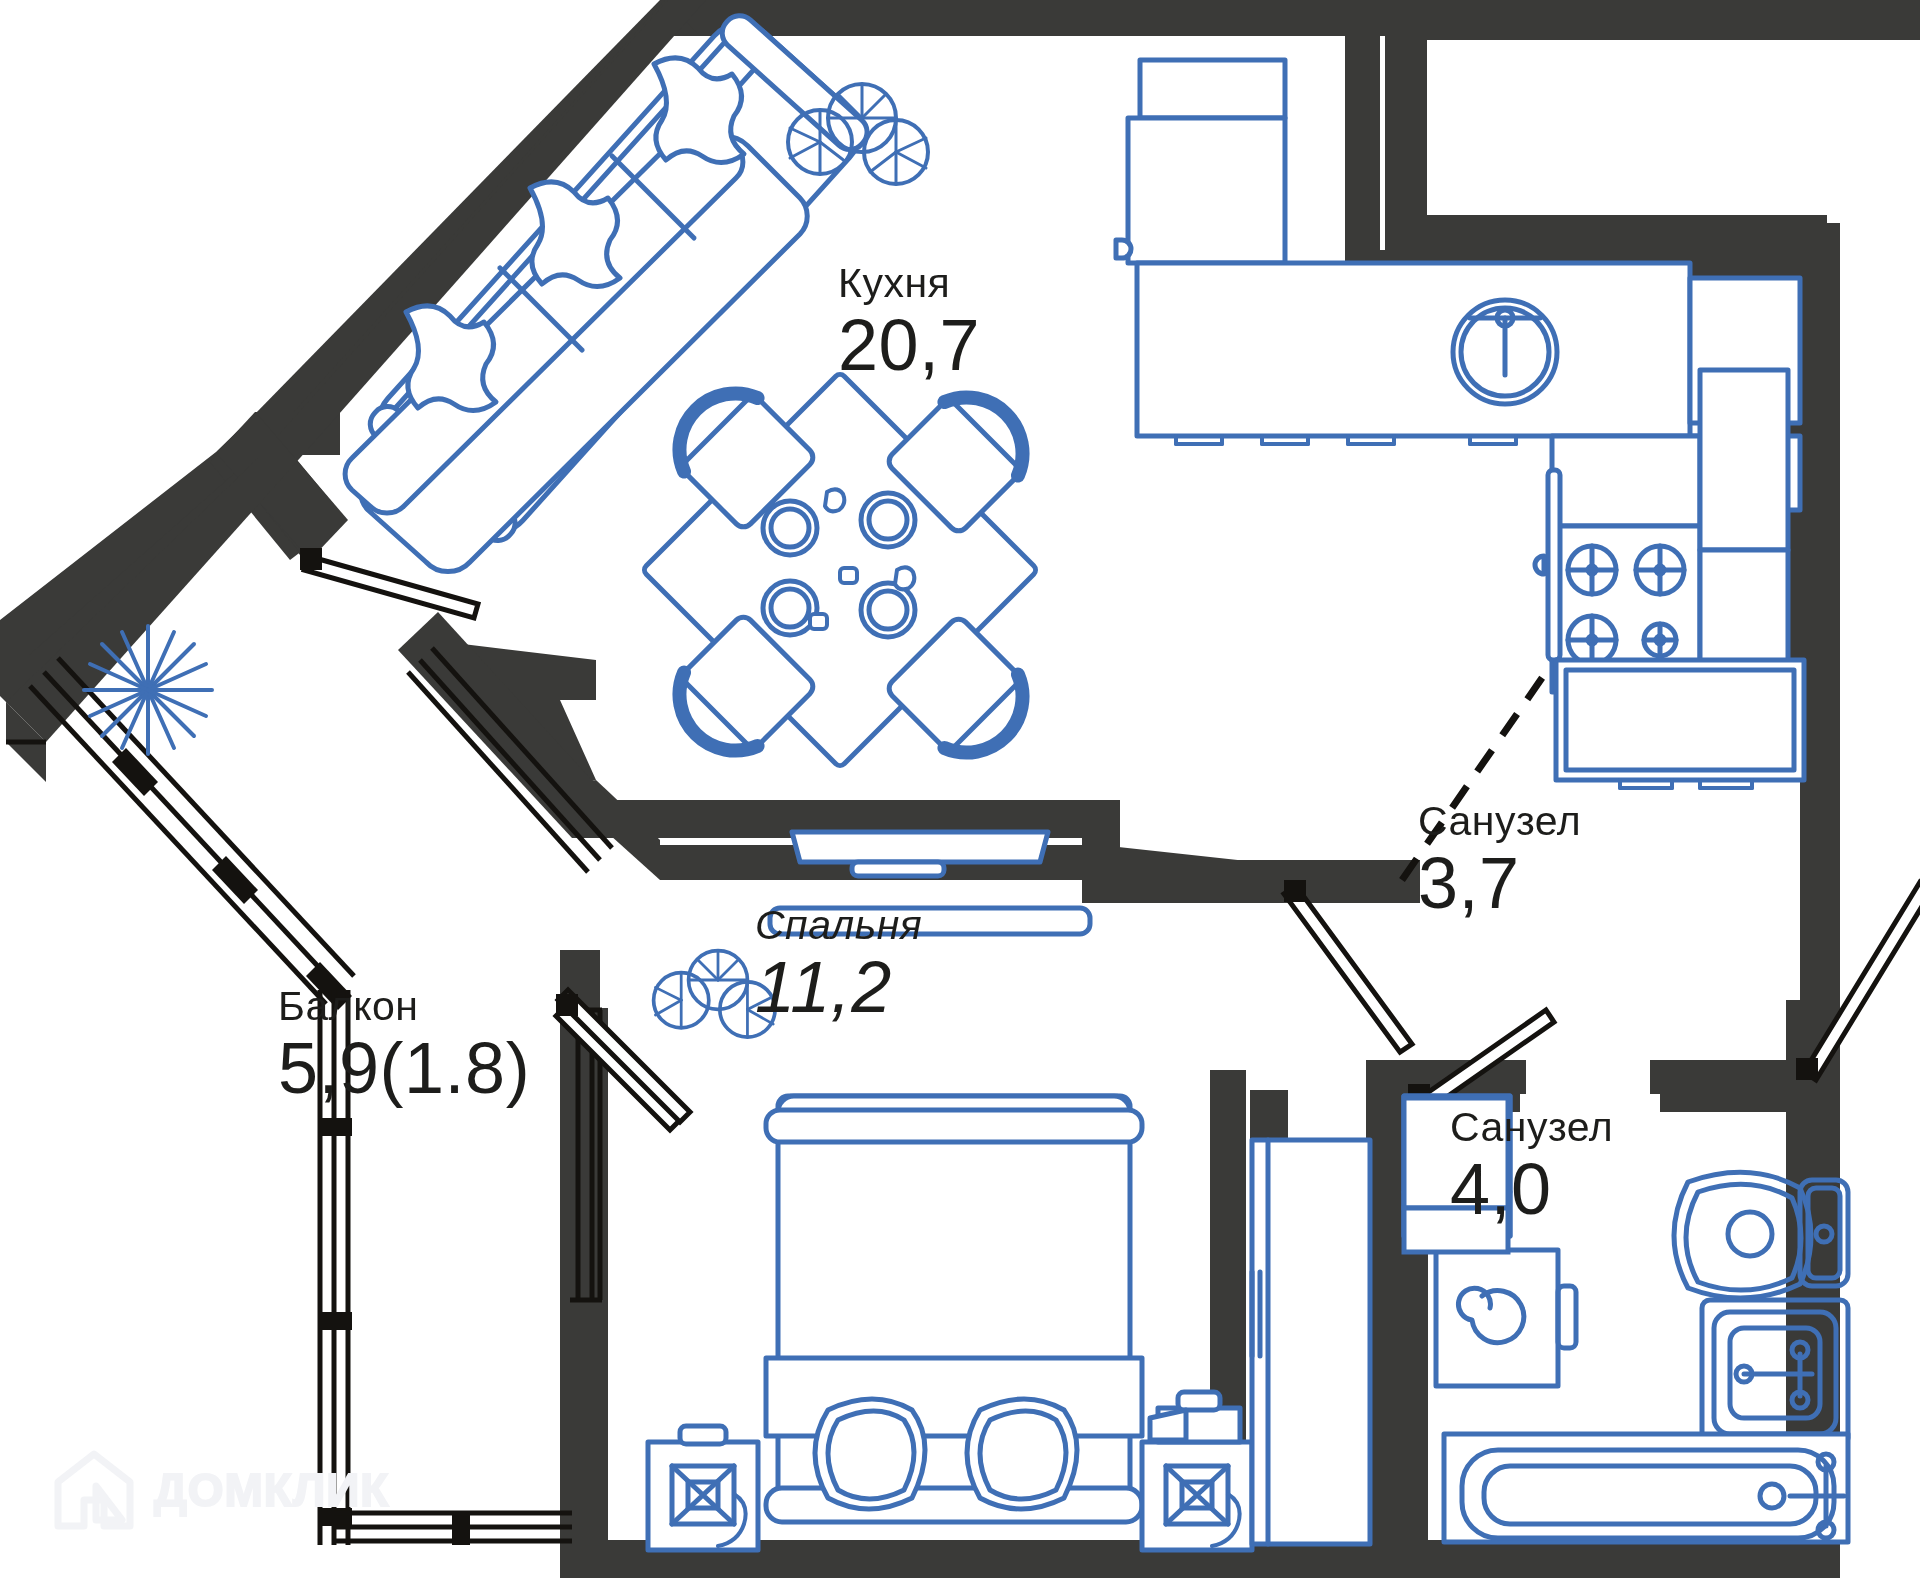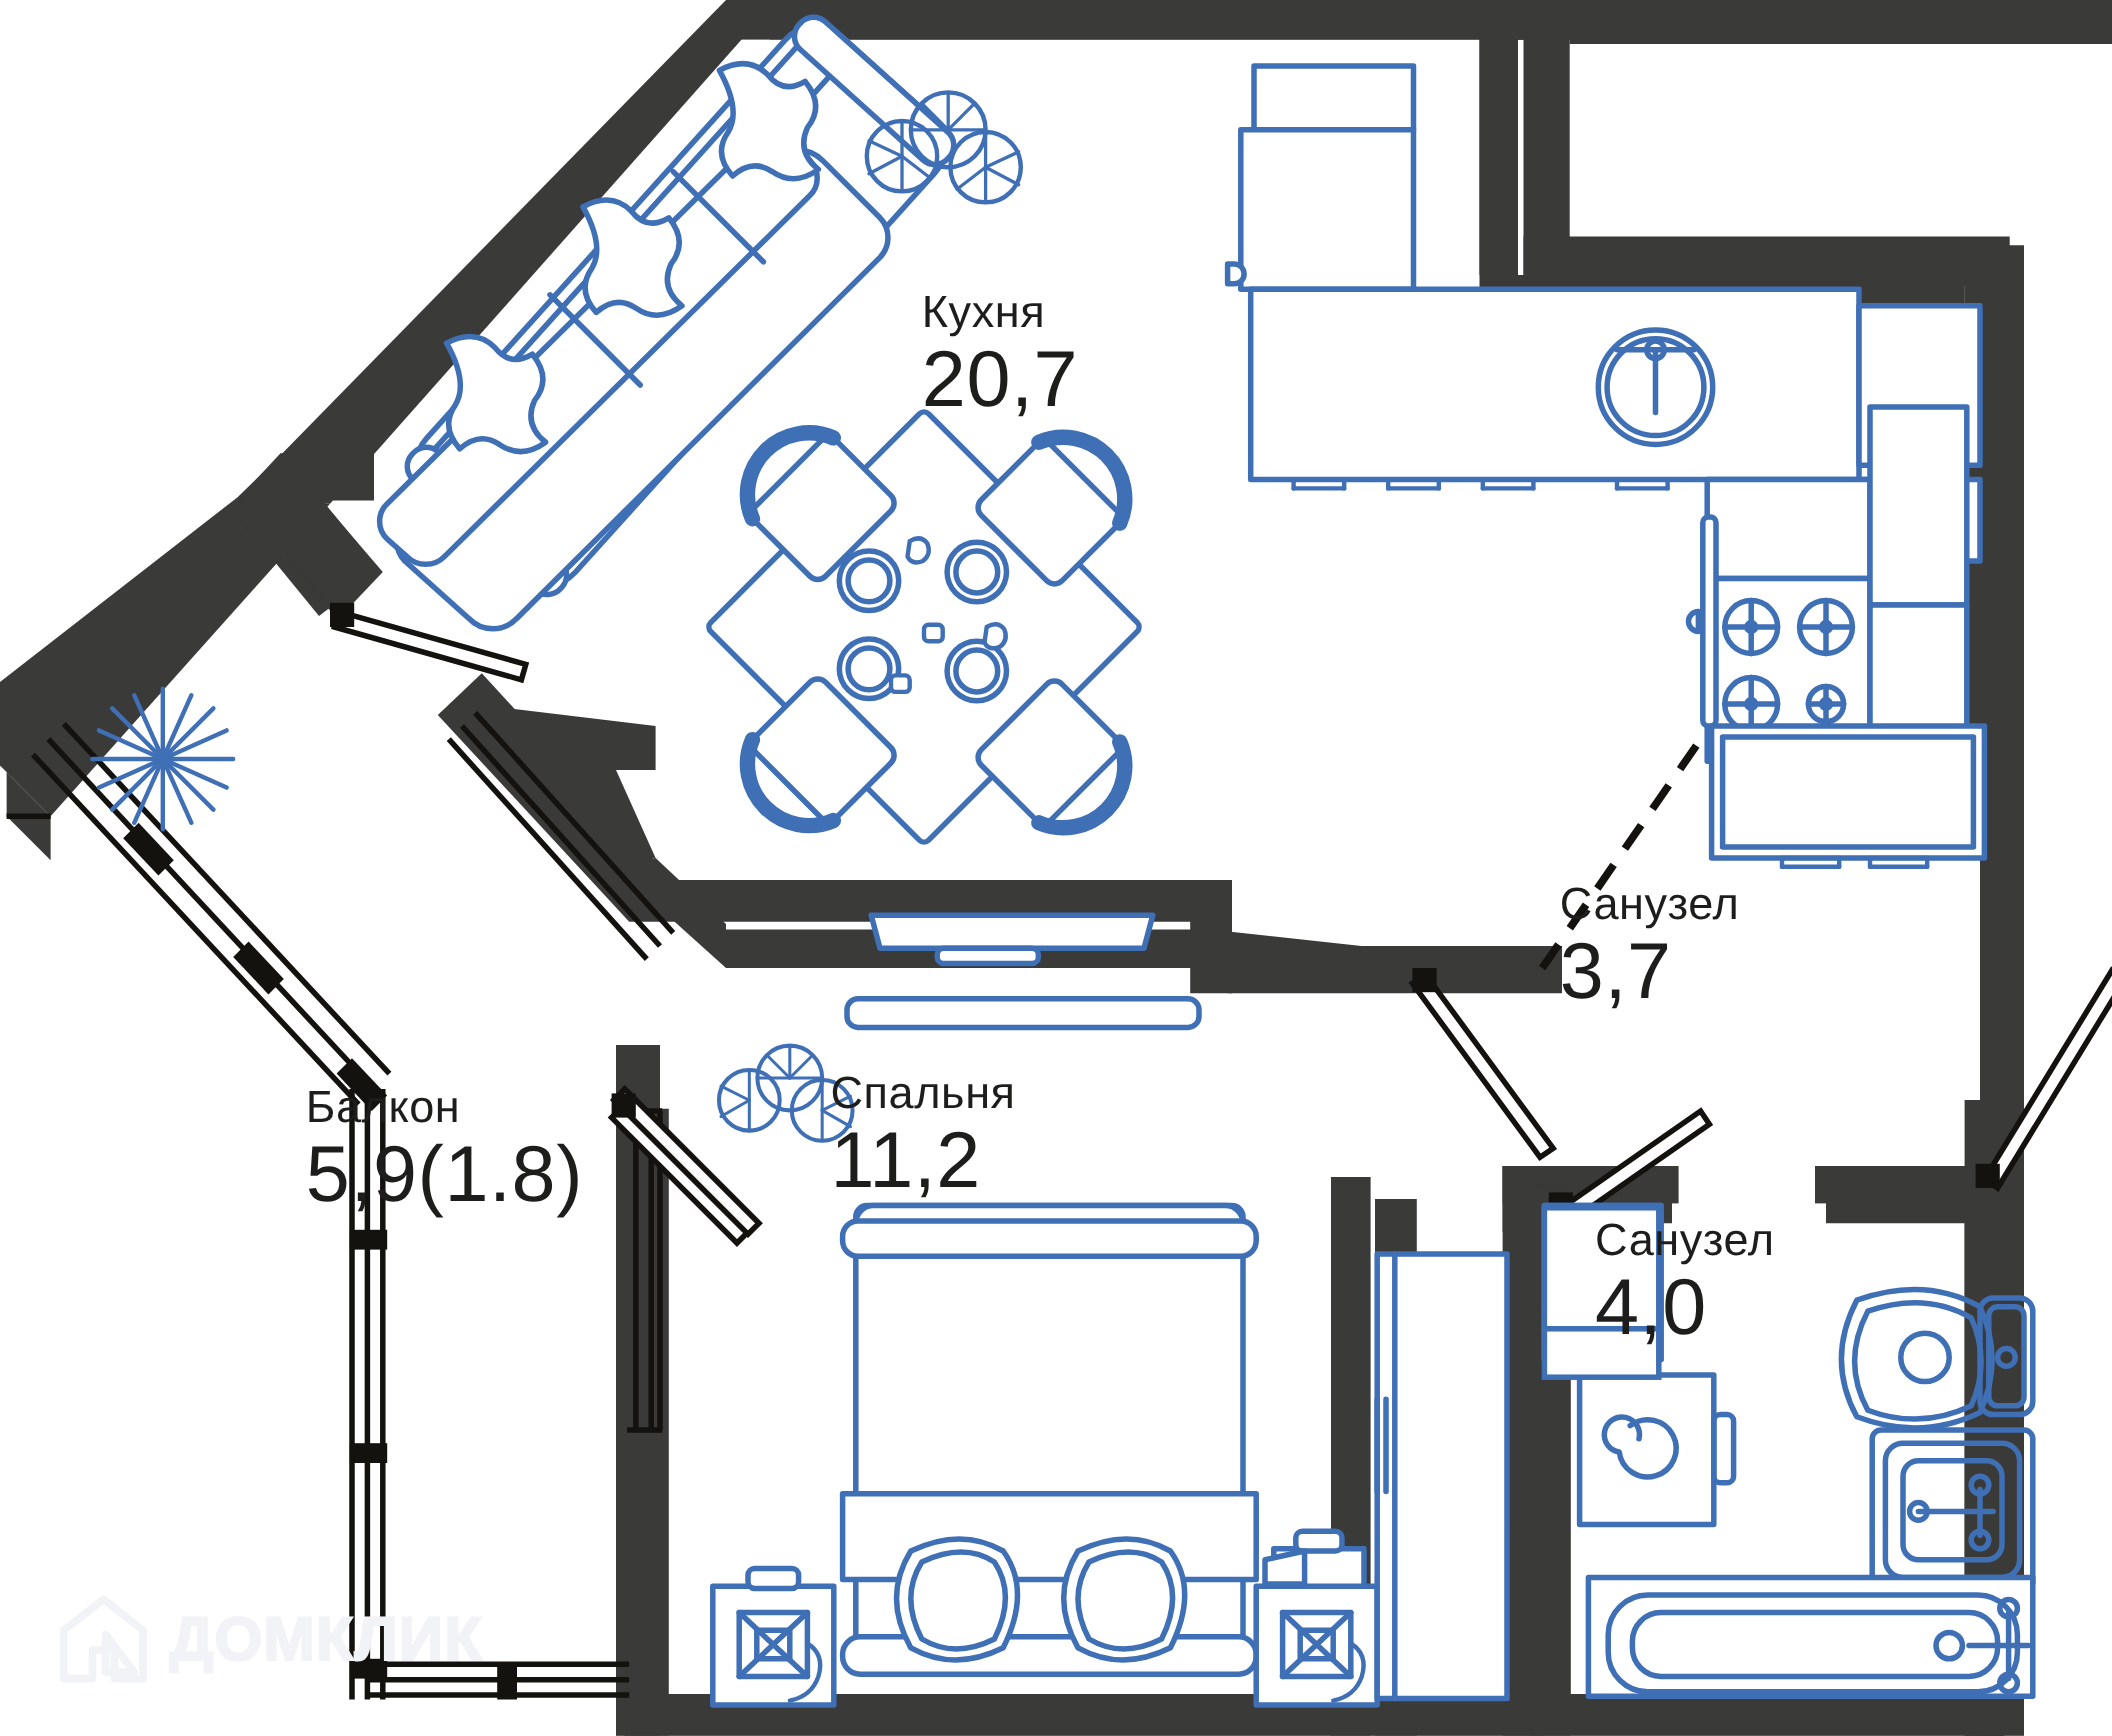--- a/index.html
+++ b/index.html
@@ -20,21 +20,21 @@
   }
   .room-label .rl-name{font-size:41px;font-weight:400;letter-spacing:.5px;display:block;}
   .room-label .rl-area{font-size:72px;font-weight:400;letter-spacing:.5px;display:block;margin-top:2px;}
   .wm{
     position:absolute;
     left:52px;top:1448px;
     display:flex;align-items:center;gap:18px;
     opacity:1;pointer-events:none;user-select:none;
   }
   .wm-text{
-    font-size:56px;font-weight:700;color:#f2f3f6;
+    font-size:46px;font-weight:700;color:#f2f3f6;
     letter-spacing:1px;line-height:1;
     -webkit-text-stroke:2px #f2f3f6;
   }
 </style>
 </head>
 <body>
 
 <div id="plan-root">
 
   <svg width="1920" height="1578" viewBox="0 0 1920 1578">
@@ -569,21 +569,21 @@
   <div class="room-label" style="left:838px;top:262px;width:400px;">
     <span class="rl-name">Кухня</span>
     <span class="rl-area">20,7</span>
   </div>
 
   <div class="room-label" style="left:1418px;top:800px;width:400px;">
     <span class="rl-name">Санузел</span>
     <span class="rl-area">3,7</span>
   </div>
 
-  <div class="room-label" style="left:755px;top:972px;width:400px;">
+  <div class="room-label" style="left:755px;top:904px;width:400px;font-style:italic;">
     <span class="rl-name">Спальня</span>
     <span class="rl-area">11,2</span>
   </div>
 
   <div class="room-label" style="left:278px;top:952px;width:400px;margin-top:33px;">
     <span class="rl-name">Балкон</span>
     <span class="rl-area">5,9(1.8)</span>
   </div>
 
   <div class="room-label" style="left:1408px;top:1106px;width:400px;padding-left:42px;">

